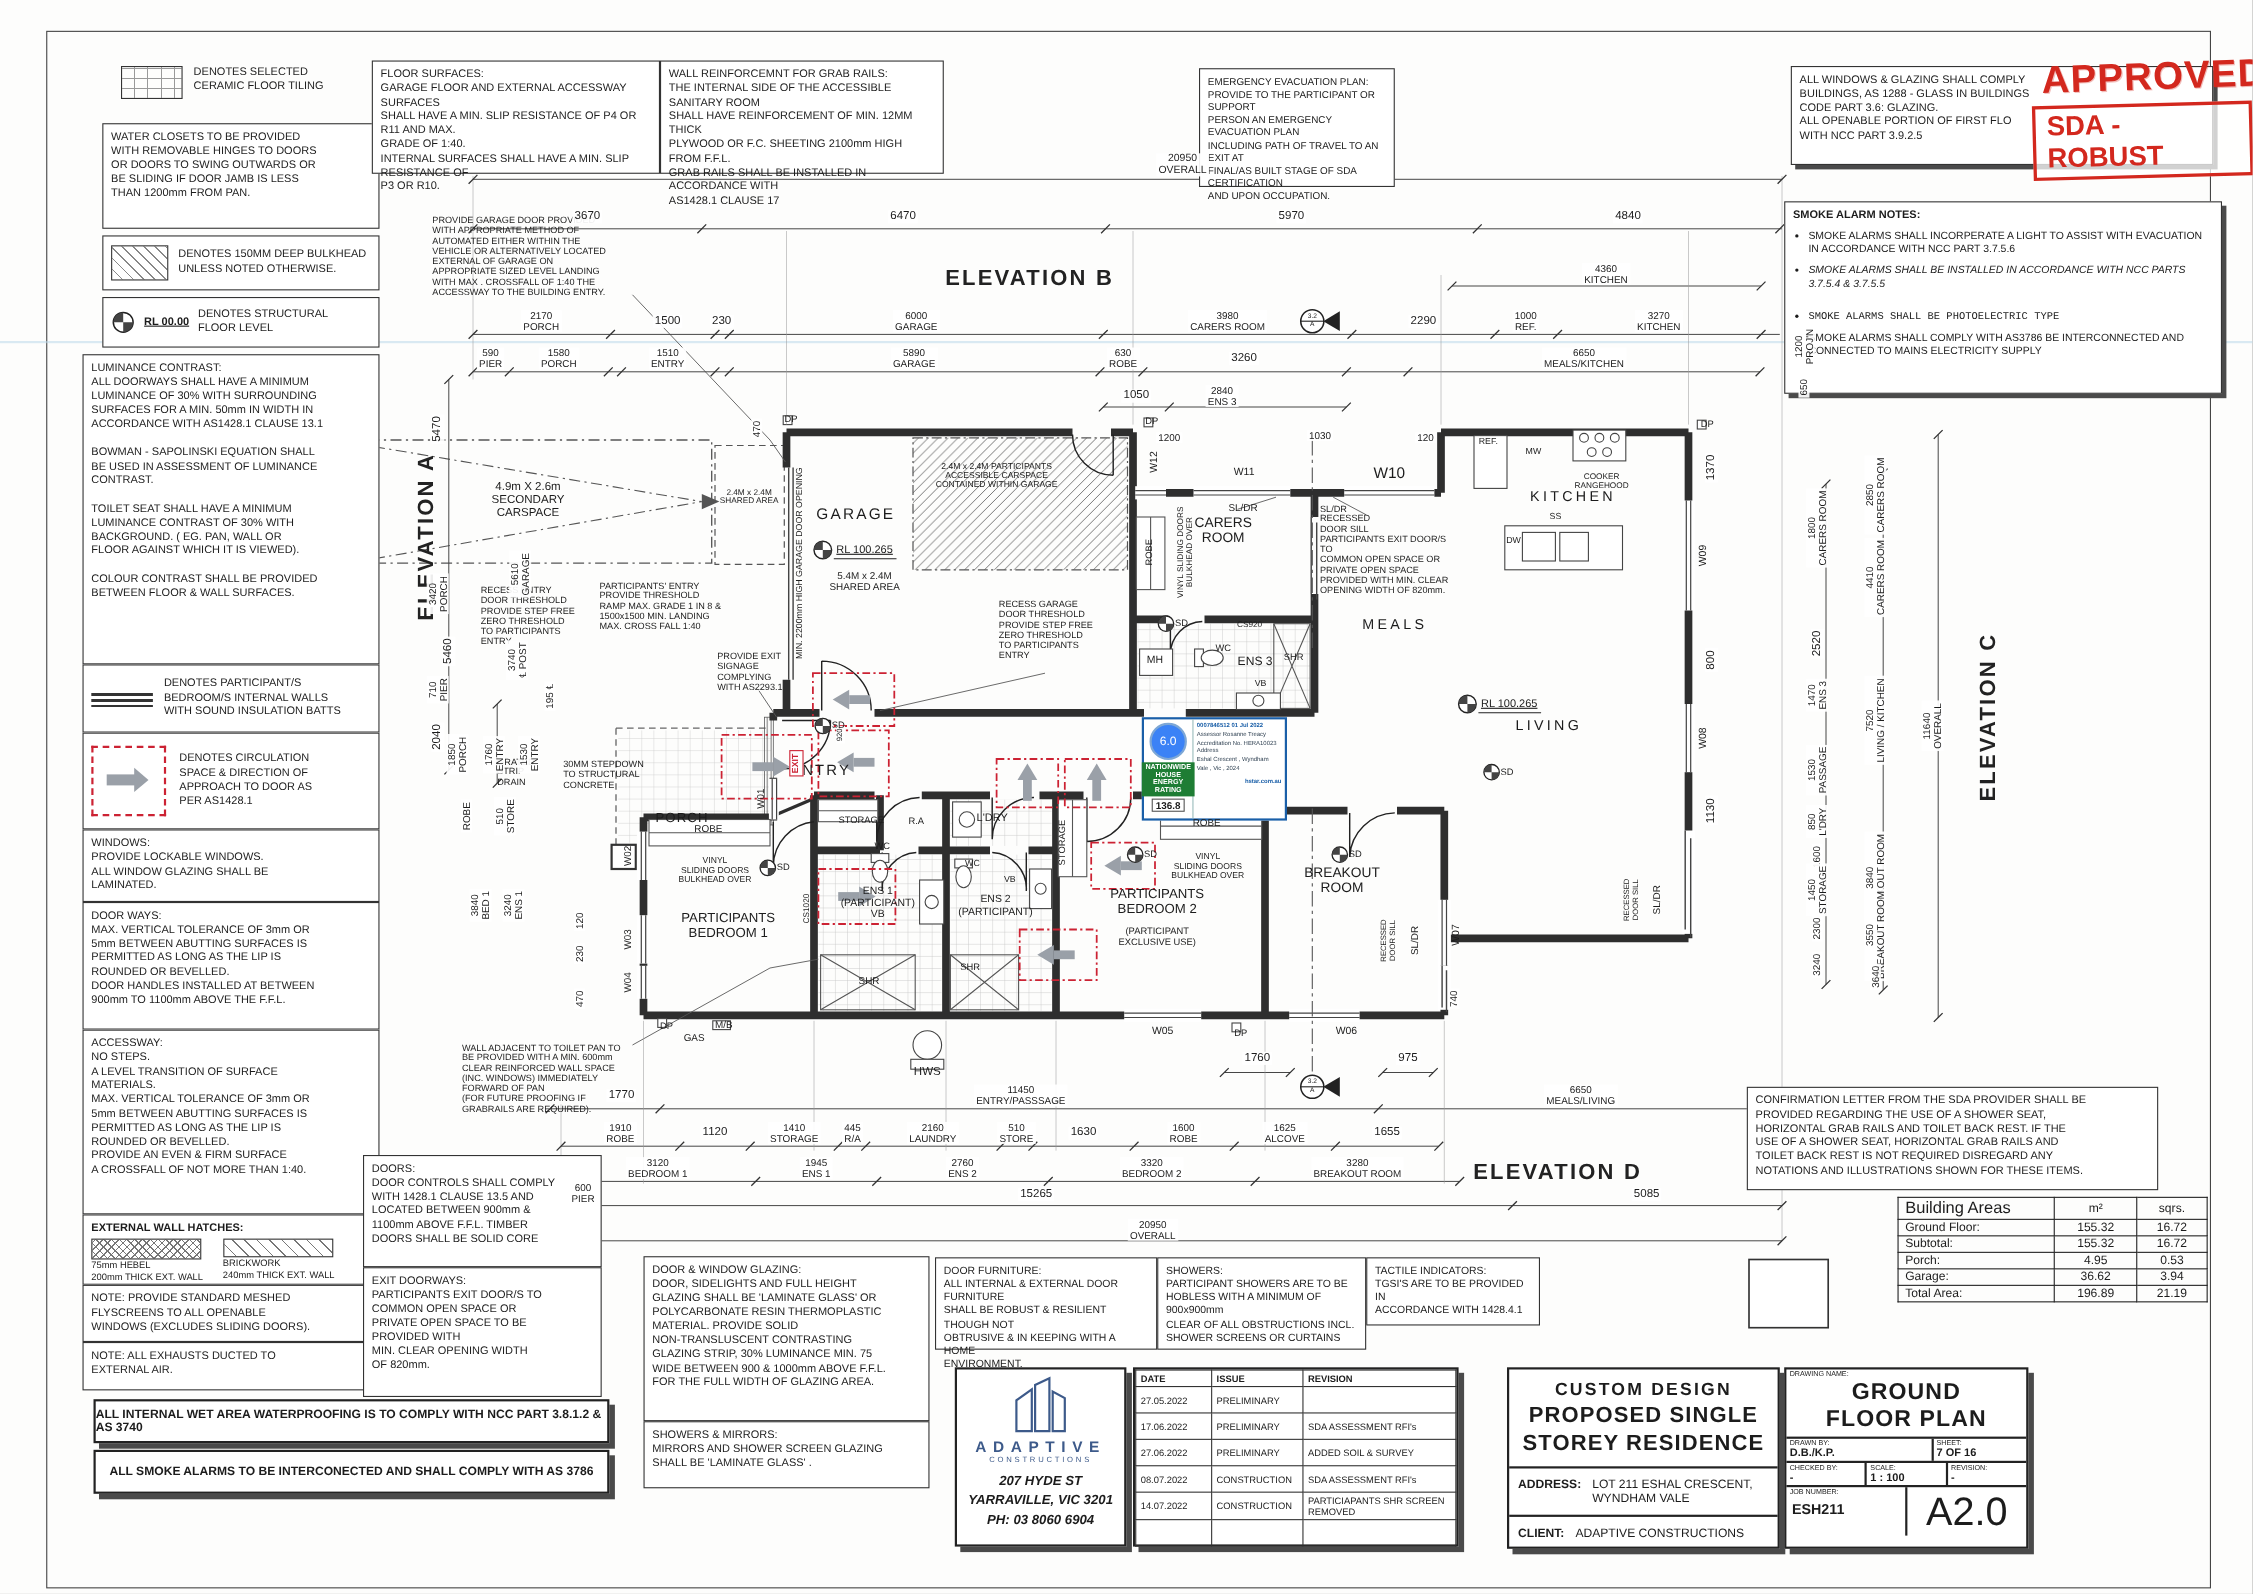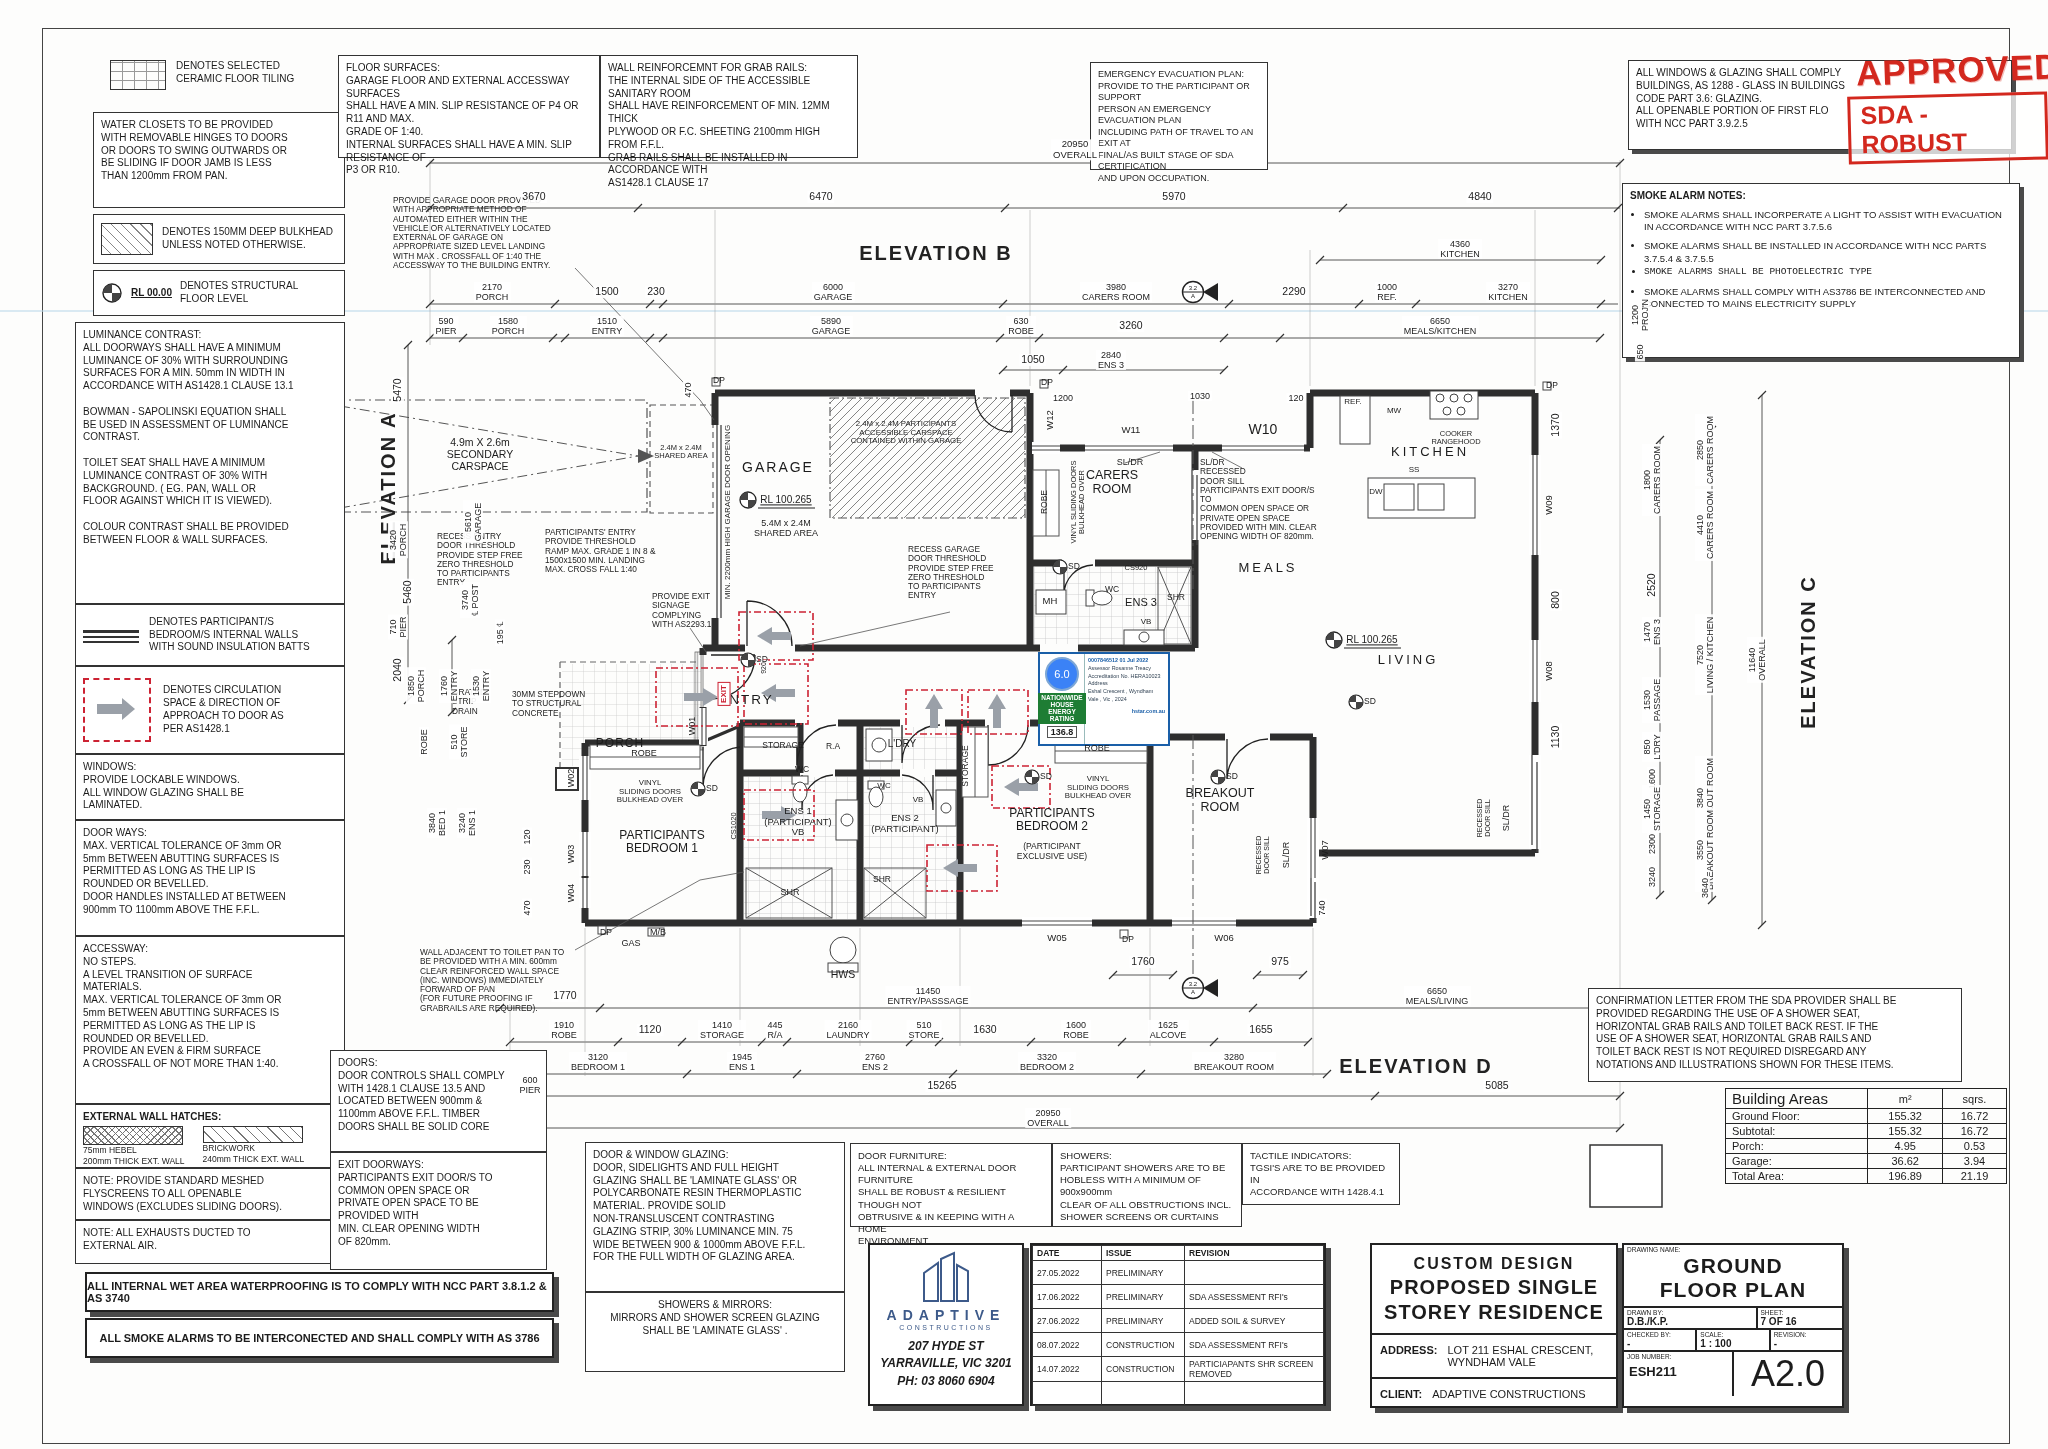--- a/index.html
+++ b/index.html
@@ -408,21 +408,21 @@
 AND UPON OCCUPATION.</div>
   <div class="box nb shadow" style="left:1628px;top:60px;width:384px;height:90px;">ALL WINDOWS &amp; GLAZING SHALL COMPLY
 BUILDINGS, AS 1288 - GLASS IN BUILDINGS
 CODE PART 3.6: GLAZING.
 ALL OPENABLE PORTION OF FIRST FLO
 WITH NCC PART 3.9.2.5</div>
   <div class="box shadow" style="left:1622px;top:183px;width:398px;height:175px;">
     <div class="nb" style="font-weight:bold;">SMOKE ALARM NOTES:</div>
     <ul id="smoke-list" style="margin:6px 0 0 14px;padding:0;">
         <li style="font-size: 9.5px; line-height: 1.3; margin-bottom: 7px;">SMOKE ALARMS SHALL INCORPERATE A LIGHT TO ASSIST WITH EVACUATION IN ACCORDANCE WITH NCC PART 3.7.5.6</li>
-        <li style="font-size: 9.5px; line-height: 1.3; margin-bottom: 1px;">SMOKE ALARMS SHALL BE INSTALLED IN ACCORDANCE WITH NCC PARTS 3.7.5.4 &amp; 3.7.5.5</li>
+        <li style="font-size: 9.5px; line-height: 1.3; margin-bottom: 17px; font-style: italic;">SMOKE ALARMS SHALL BE INSTALLED IN ACCORDANCE WITH NCC PARTS 3.7.5.4 &amp; 3.7.5.5</li>
         <li style="font-size: 9.5px; line-height: 1.3; margin-bottom: 7px; font-family: Liberation Mono, monospace;">SMOKE ALARMS SHALL BE PHOTOELECTRIC TYPE</li>
         <li style="font-size: 9.5px; line-height: 1.3; margin-bottom: 7px;">SMOKE ALARMS SHALL COMPLY WITH AS3786 BE INTERCONNECTED AND CONNECTED TO MAINS ELECTRICITY SUPPLY</li>
       </ul>
   </div>
   <div class="approved">APPROVED</div>
   <div class="sdarobust">SDA - ROBUST</div>
 
   <div class="box nb" style="left:330px;top:1050px;width:217px;height:102px;">DOORS:
 DOOR CONTROLS SHALL COMPLY
 WITH 1428.1 CLAUSE 13.5 AND
@@ -438,21 +438,21 @@
 OF 820mm.</div>
   <div class="box nb" style="left:585px;top:1142px;width:260px;height:150px;">DOOR &amp; WINDOW GLAZING:
 DOOR, SIDELIGHTS AND FULL HEIGHT
 GLAZING SHALL BE 'LAMINATE GLASS' OR
 POLYCARBONATE RESIN THERMOPLASTIC
 MATERIAL.  PROVIDE SOLID
 NON-TRANSLUSCENT CONTRASTING
 GLAZING STRIP, 30% LUMINANCE  MIN. 75
 WIDE BETWEEN 900 &amp; 1000mm ABOVE F.F.L.
 FOR THE FULL WIDTH OF GLAZING AREA.</div>
-  <div class="box nb" style="left:585px;top:1292px;width:260px;height:80px;text-align:center;">SHOWERS &amp; MIRRORS:
+  <div class="box nb" style="left:585px;top:1292px;width:260px;height:61px;">SHOWERS &amp; MIRRORS:
 MIRRORS AND SHOWER SCREEN GLAZING
 SHALL BE 'LAMINATE GLASS' .</div>
   <div class="box nb" style="left:850px;top:1143px;width:202px;height:84px;font-size:9.5px;">DOOR FURNITURE:
 ALL INTERNAL &amp; EXTERNAL DOOR FURNITURE
 SHALL BE ROBUST &amp; RESILIENT THOUGH NOT
 OBTRUSIVE &amp; IN KEEPING WITH A HOME
 ENVIRONMENT.</div>
   <div class="box nb" style="left:1052px;top:1143px;width:190px;height:84px;font-size:9.5px;">SHOWERS:
 PARTICIPANT SHOWERS ARE TO BE
 HOBLESS WITH A MINIMUM OF 900x900mm

